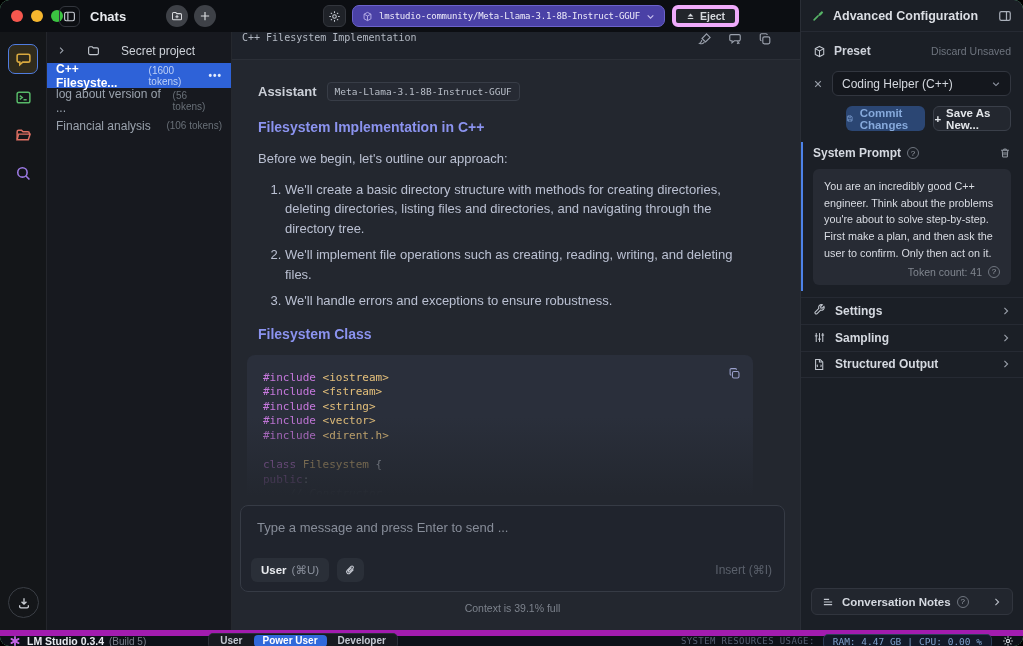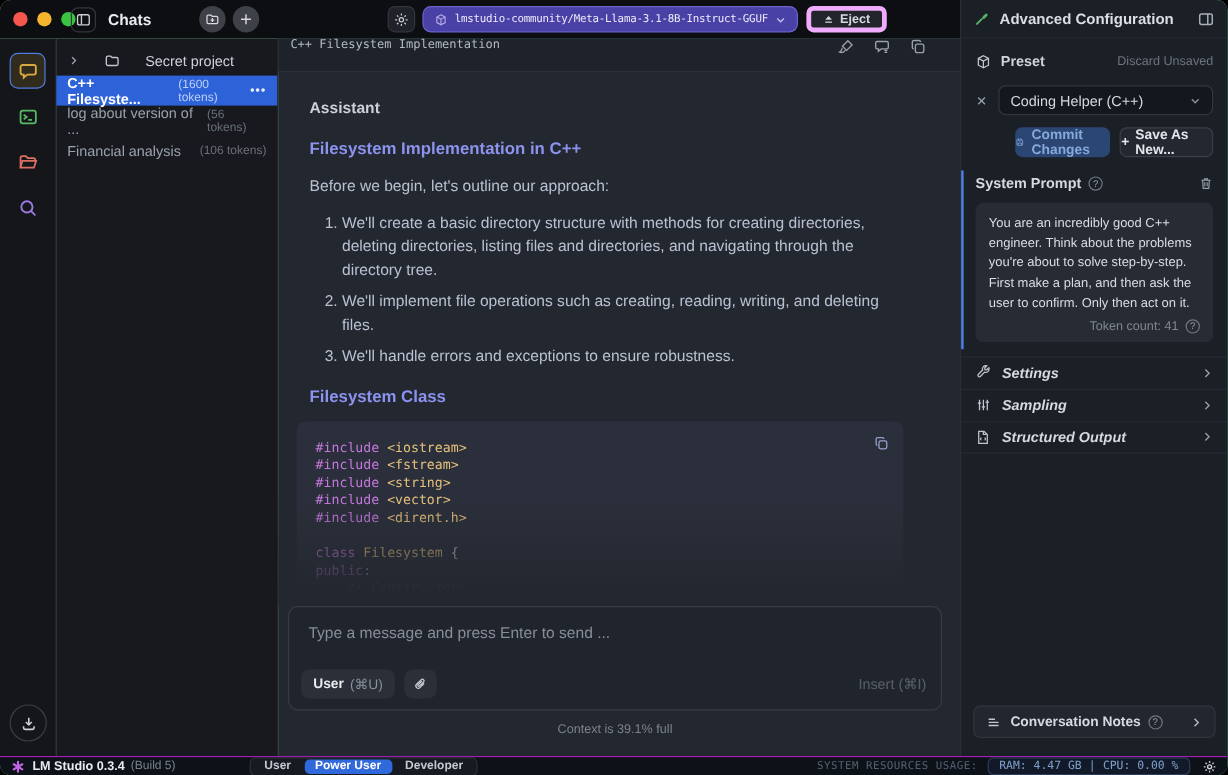--- a/index.html
+++ b/index.html
@@ -99,30 +99,30 @@
   .sp-wrap { position:relative; margin-top:15px; }
   .sp-wrap::before { content:''; position:absolute; left:-12px; top:-4px; bottom:-6px; width:2px; background:#4d82e8; }
   .sp-head { display:flex; align-items:center; }
   .sp-title { font-size:12px; font-weight:600; color:#d5d9e0; }
   .help { width:12px; height:12px; border:1px solid #6f757f; border-radius:50%; font-size:8px; color:#9aa0aa; display:inline-flex; align-items:center; justify-content:center; margin-left:6px; }
   .trash-btn { margin-left:auto; color:#9aa0aa; }
   .sp-box { margin-top:9px; background:#272b34; border-radius:6px; padding:9px 11px 7px; }
   .sp-text { font-size:10.8px; line-height:1.55; color:#d9dce3; }
   .sp-token { margin-top:4px; display:flex; justify-content:flex-end; align-items:center; font-size:10.5px; color:#80868f; }
   .accordion { margin-top:12px; }
-  .acc-row { height:27px; display:flex; align-items:center; padding:0 12px; border-top:1px solid #262a33; color:#c2c7cf;font-style:italic; }
+  .acc-row { height:27px; display:flex; align-items:center; padding:0 12px; border-top:1px solid #262a33; color:#c2c7cf; }
   .acc-row:last-child { border-bottom:1px solid #262a33; }
   .acc-lbl { margin-left:9px; font-size:12px; font-weight:600; color:#d5d9e0; }
   .acc-chev { margin-left:auto; color:#9aa0aa; font-size:13px; }
   .notes-box { position:absolute; left:10px; right:10px; bottom:15px; height:27px; border:1px solid #31353e; background:#22262e; border-radius:6px; display:flex; align-items:center; padding:0 10px; color:#c2c7cf; }
   .notes-lbl { margin-left:8px; font-size:11.5px; font-weight:600; color:#d5d9e0; }
   .notes-box .acc-chev { color:#b8bdc6; }
 
   
-  .statusbar { position:absolute; left:0; top:630px; width:1023px; height:16px; background:#0d1118; border-top:1px solid #a21caf; display:flex; align-items:center; padding:0 9px;justify-content:space-between; }
+  .statusbar { position:absolute; left:0; top:630px; width:1023px; height:16px; background:#0d1118; border-top:6px solid #a21caf; display:flex; align-items:center; padding:0 9px;justify-content:space-between; }
   .sb-app { margin-left:6px; font-size:10.5px; font-weight:700; color:#e8eaef; }
   .sb-build { margin-left:5px; font-size:10px; color:#7b818c; }
   .modes { margin-left:62px; display:flex; align-items:center; background:#171a20; border:1px solid #2b3039; border-radius:5px; padding:1px 2px; gap:2px; }
   .mode { font-size:10px; font-weight:600; color:#c3c8d1; padding:0px 9px; border-radius:4px; line-height:12px; }
   .mode.active { background:#3069db; color:#fff; }
   .sb-spacer { flex:1; }
   .res-lbl { font-family:"DejaVu Sans Mono",monospace; font-size:9px; color:#566073; letter-spacing:.4px; }
   .res-pill { margin-left:8px; border:1px solid #2d3d58; background:#121a29; border-radius:5px; padding:1px 9px; font-family:"DejaVu Sans Mono",monospace; font-size:9.5px; color:#7fa0cb; display:flex; gap:6px; }
   .sb-gear { margin-left:10px; color:#d0d4da; }
 </style>
@@ -263,20 +263,21 @@
               <rect x="5.5" y="5.5" width="8" height="8" rx="1.8"></rect>
               <path d="M10.5 3.4c0-.8-.6-1.4-1.4-1.4H4C3.2 2 2.6 2.6 2.6 3.4v5.2c0 .8.6 1.4 1.4 1.4"></path>
             </svg>
         </div>
       </div>
     </div>
 
     <div class="messages">
       <div class="assist-row">
         <span class="assist-label">Assistant</span>
+        <span class="model-badge mono">Meta-Llama-3.1-8B-Instruct-GGUF</span>
       </div>
       <div class="md-h">Filesystem Implementation in C++</div>
       <div class="md-p">Before we begin, let's outline our approach:</div>
       <ol class="md-ol">
           <li>We'll create a basic directory structure with methods for creating directories, deleting directories, listing files and directories, and navigating through the directory tree.</li>
           <li>We'll implement file operations such as creating, reading, writing, and deleting files.</li>
           <li>We'll handle errors and exceptions to ensure robustness.</li>
         </ol>
       <div class="md-h md-h2">Filesystem Class</div>
       <pre class="codeblock"><code><div class="cl"><span class="pp">#include</span><span class="pl"> </span><span class="gold">&lt;iostream&gt;</span></div><div class="cl"><span class="pp">#include</span><span class="pl"> </span><span class="gold">&lt;fstream&gt;</span></div><div class="cl"><span class="pp">#include</span><span class="pl"> </span><span class="gold">&lt;string&gt;</span></div><div class="cl"><span class="pp">#include</span><span class="pl"> </span><span class="gold">&lt;vector&gt;</span></div><div class="cl"><span class="pp">#include</span><span class="pl"> </span><span class="gold">&lt;dirent.h&gt;</span></div><div class="cl"> </div><div class="cl"><span class="pp">class</span><span class="gold"> Filesystem</span><span class="pl"> {</span></div><div class="cl"><span class="pp">public</span><span class="pl">:</span></div><div class="cl"><span class="pl">    </span><span class="cm">// Constructor</span></div><div class="cl"><span class="pl">    </span><span class="gold">Filesystem</span><span class="pl">(</span><span class="orange">const</span><span class="st"> std::string&amp; rootDir</span><span class="pl">) : </span><span class="gold">rootDir_</span><span class="pl">(rootDir) {}</span></div></code><span class="copy-btn"><svg width="13" height="13" viewBox="0 0 16 16" fill="none" stroke="currentColor" stroke-width="1.3">

